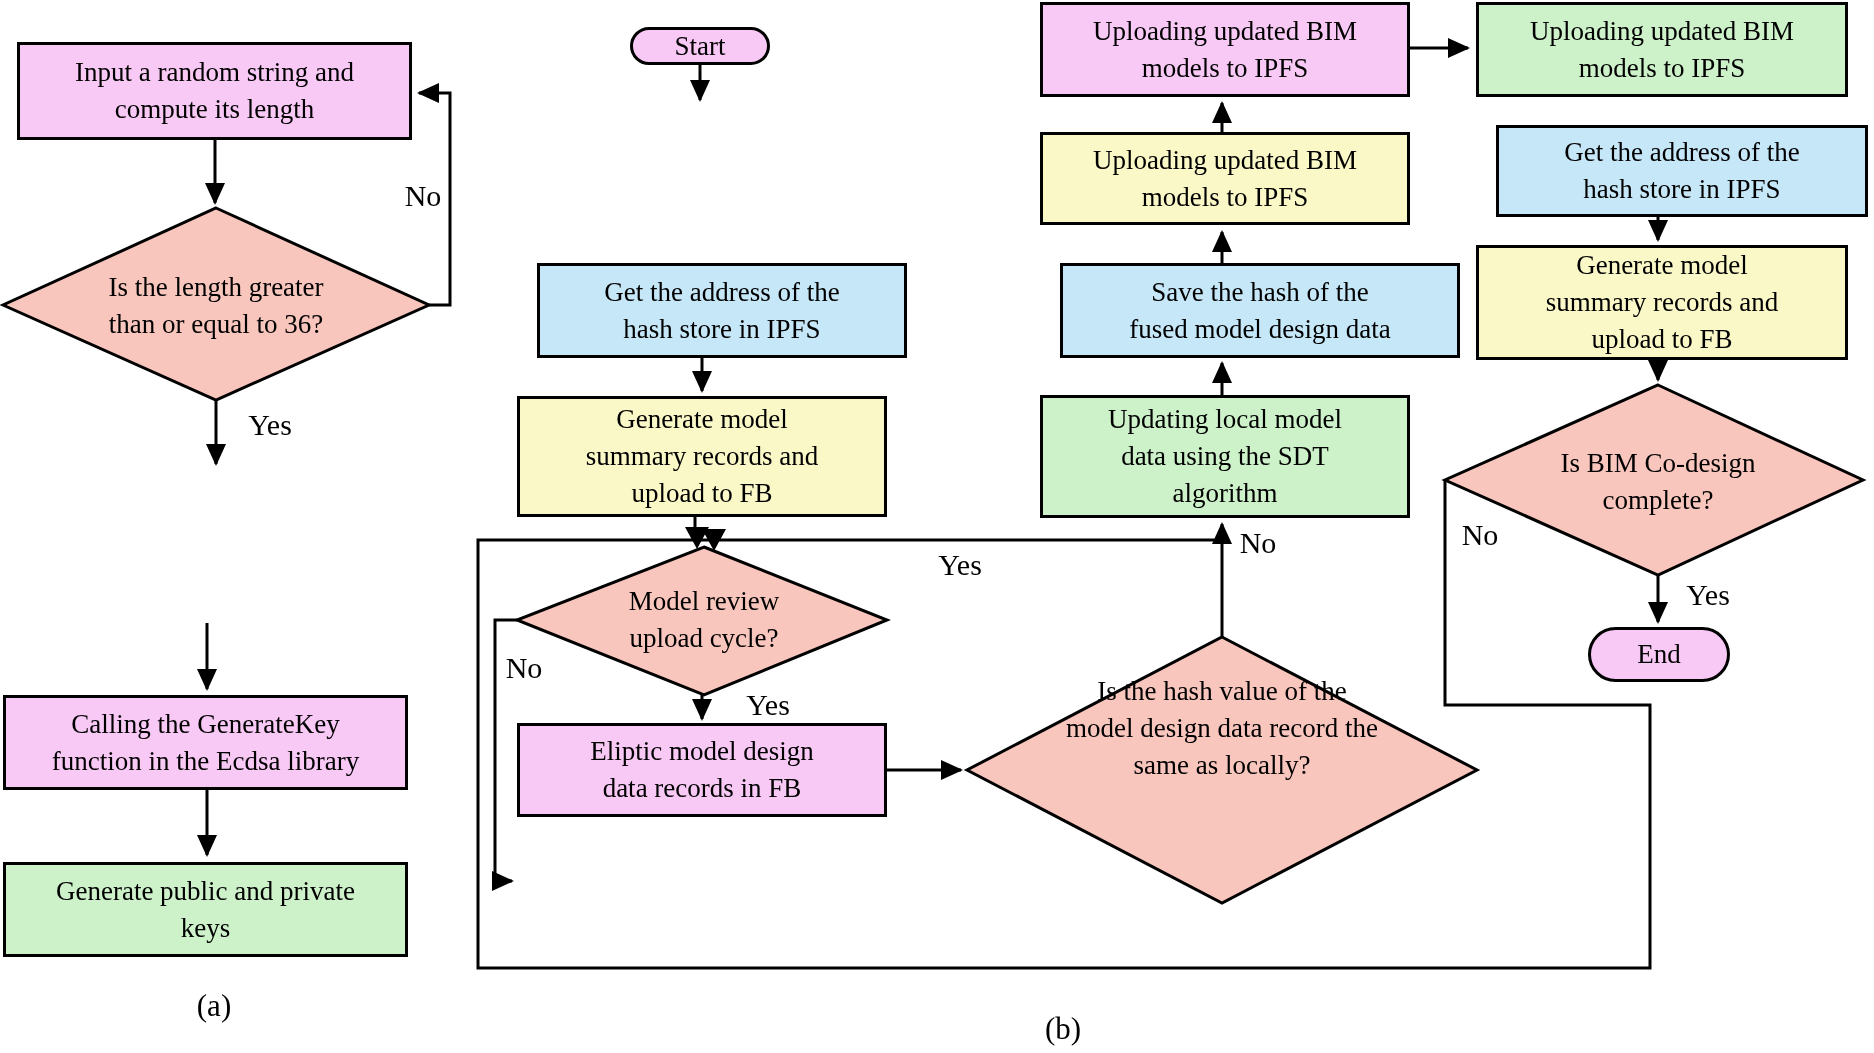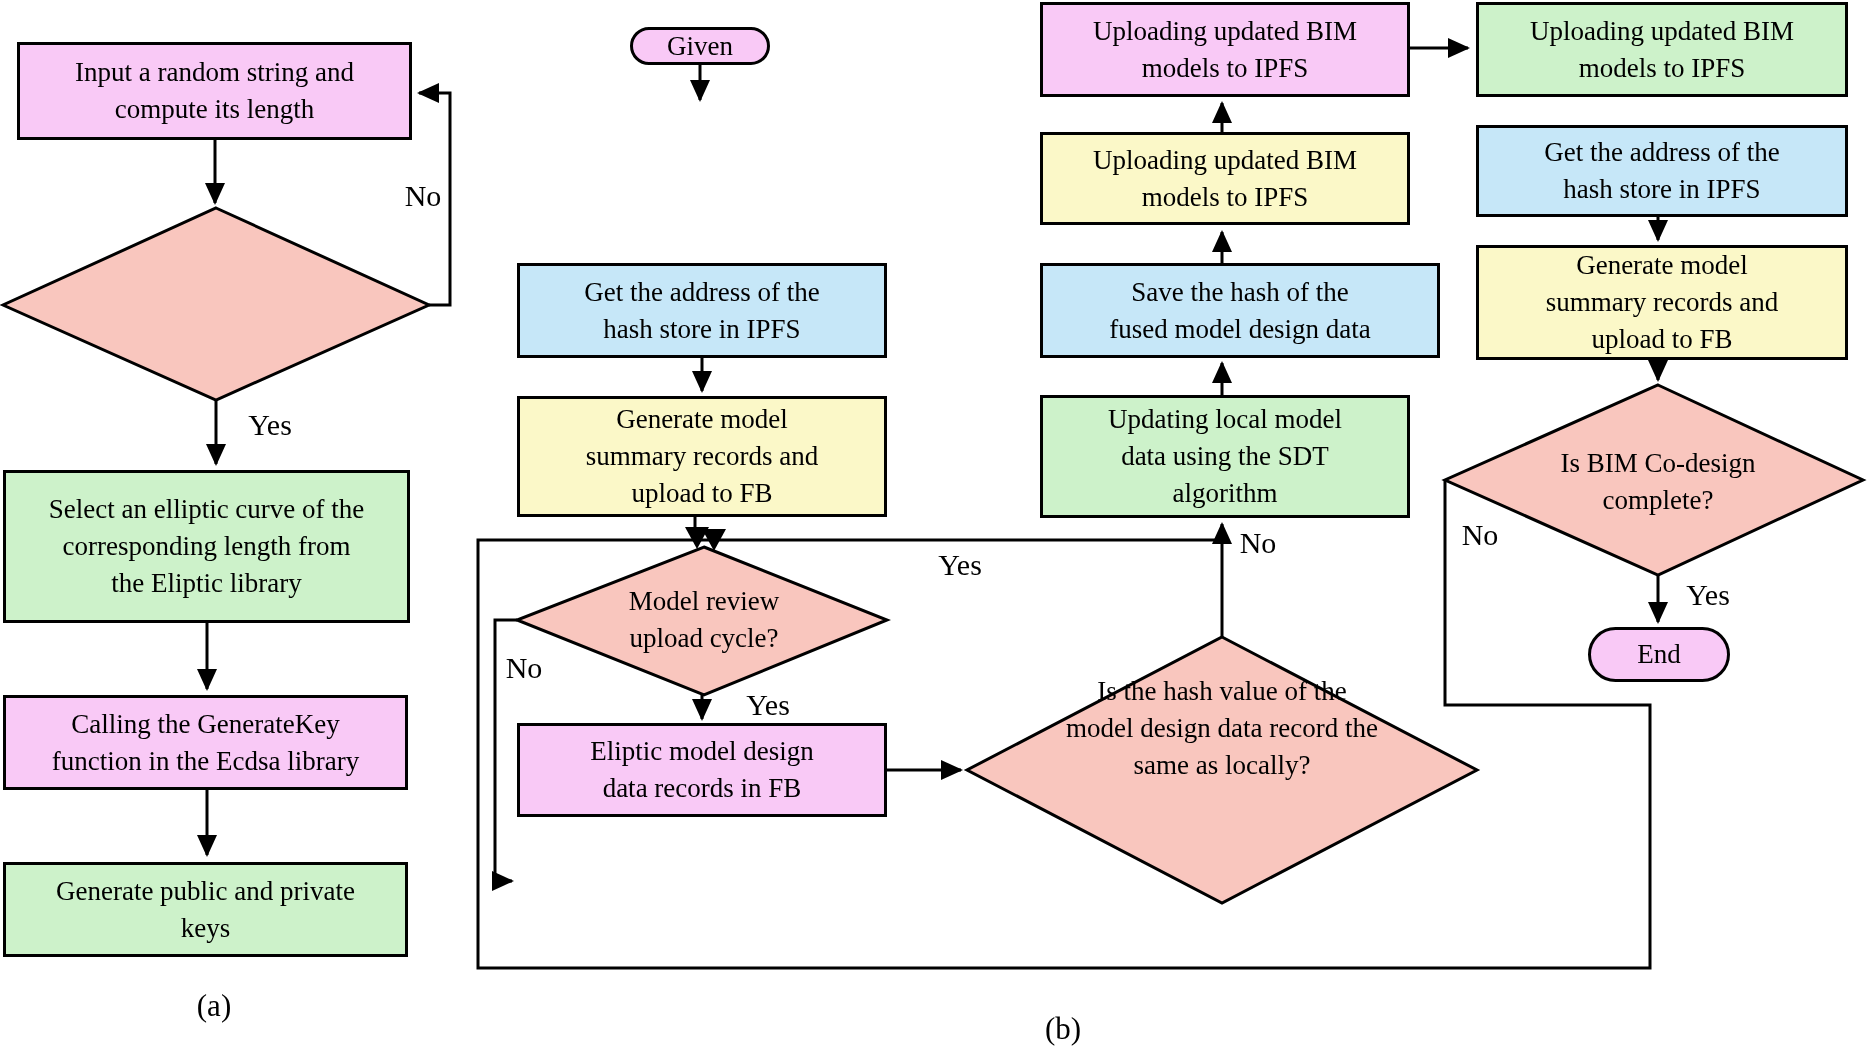--- a/index.html
+++ b/index.html
@@ -12,21 +12,21 @@
   .ahead{fill:#000;stroke:none;}
   .diamond{stroke:#000;stroke-width:3;}
   .sf-salmon{fill:#f9c6be;}
   .node{
     position:absolute;display:flex;align-items:center;justify-content:center;
     text-align:center;white-space:pre-line;border:3px solid #000;box-sizing:border-box;
     font-size:27px;line-height:37px;
   }
   .f-pink{background:#f9c9f6;}
   .f-green{background:#cdf2ca;}
-  .f-blue{background:#c6e7f8;}
+  .f-blue{background:#c6e7f8;margin-left:20px;}
   .f-yellow{background:#fbf8c8;}
   .capsule{border-radius:999px;}
   .dtext{
     position:absolute;display:flex;align-items:center;justify-content:center;
     text-align:center;white-space:pre-line;font-size:27px;line-height:37px;
   }
   .lbl{position:absolute;width:64px;font-size:30px;text-align:center;white-space:nowrap;font-family:Liberation Serif, serif;}
   .cap{position:absolute;width:100px;font-size:31px;text-align:center;}
 </style>
 </head>
@@ -70,32 +70,31 @@
     <line class="wire" x1="1658" y1="360" x2="1658" y2="380" marker-end="url(#ah)"></line>
     <line class="wire" x1="1658" y1="575" x2="1658" y2="622" marker-end="url(#ah)"></line>
 
     <polygon class="diamond sf-salmon" points="704,547 887,620 704,695 517,620"></polygon>
     <polygon class="diamond sf-salmon" points="1222,637 1477,770 1222,903 967,770"></polygon>
     <polygon class="diamond sf-salmon" points="1658,385 1863,480 1658,575 1445,480"></polygon>
   </svg>
 
   <div class="node f-pink" style="left:17px;top:42px;width:395px;height:98px">Input a random string and
 compute its length</div>
+  <div class="dtext" style="left:46px;top:267px;width:340px;height:78px">Is the length greater
+than or equal to 36?</div>
   <div class="lbl" style="left:391px;top:179px">No</div>
   <div class="lbl" style="left:238px;top:408px">Yes</div>
-  <div class="node f-green" style="left:3px;top:470px;width:407px;height:153px">Select an elliptic curve of the
-corresponding length from
-the Eliptic library</div>
   <div class="node f-green" style="left:3px;top:862px;width:405px;height:95px">Generate public and private
 keys</div>
   <div class="node f-pink" style="left:3px;top:695px;width:405px;height:95px">Calling the GenerateKey
 function in the Ecdsa library</div>
   <div class="cap" style="left:164px;top:988px">(a)</div>
 
-  <div class="node f-pink capsule" style="left:630px;top:27px;width:140px;height:38px">Given</div>
+  <div class="node f-pink capsule" style="left:630px;top:27px;width:140px;height:38px">Start</div>
   <div class="node f-blue" style="left:517px;top:263px;width:370px;height:95px">Get the address of the
 hash store in IPFS</div>
   <div class="node f-yellow" style="left:517px;top:396px;width:370px;height:121px">Generate model
 summary records and
 upload to FB</div>
   <div class="dtext" style="left:564px;top:580px;width:280px;height:80px">Model review
 upload cycle?</div>
   <div class="lbl" style="left:492px;top:651px">No</div>
   <div class="lbl" style="left:736px;top:688px">Yes</div>
   <div class="node f-pink" style="left:517px;top:723px;width:370px;height:94px">Eliptic model design

